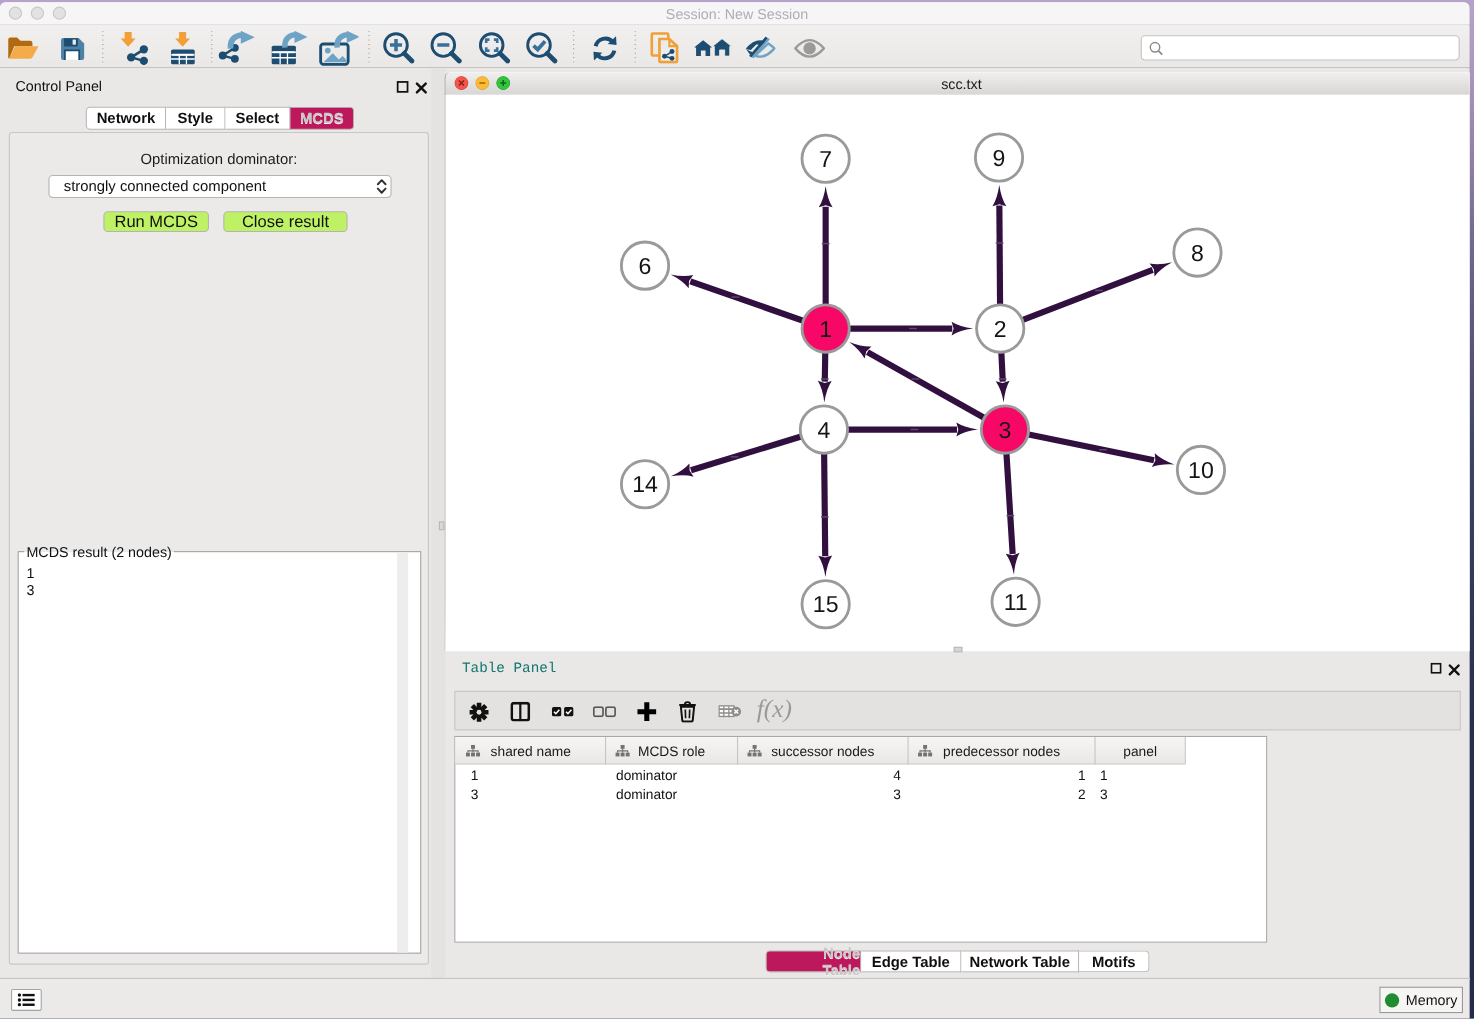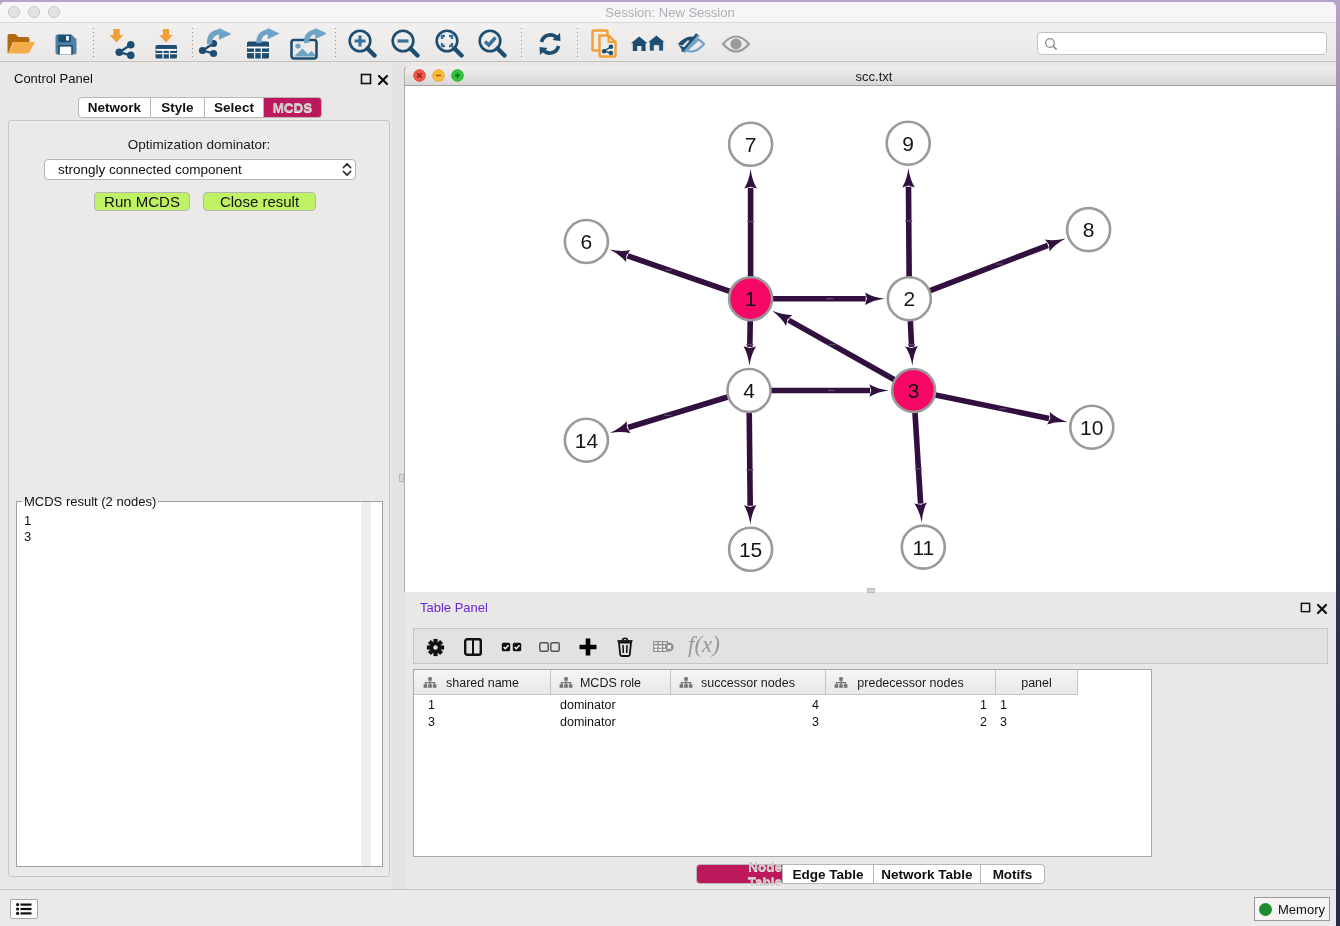--- a/index.html
+++ b/index.html
@@ -48,21 +48,21 @@
 
 #netwin { left:404px; top:66px; width:932px; height:526px; background:#fff;
   border-left:1px solid #b0aead; border-radius:5px 0 0 0; }
 #nettitle { left:404px; top:66px; width:932px; height:20px;
   background:linear-gradient(180deg,#f0efee,#d8d7d6); border-bottom:1px solid #a5a3a2;
   border-left:1px solid #b0aead; border-radius:5px 0 0 0; }
 #netname { left:404px; top:69px; width:940px; text-align:center; font-size:13px; color:#1a1a1a; }
 .mac { width:13px; height:13px; border-radius:50%; top:69px; }
 #netresize { left:867px; top:588px; width:8px; height:5px; background:#d6d5d4; border:1px solid #bbb; }
 
-#tp-title { left:420px; top:600px; font-size:13px; color:#6d28d9; }
+#tp-title { left:420px; top:600px; font-size:13px; color:#0f766e;font-family:Liberation Mono, monospace; }
 #tp-toolbar { left:413px; top:628px; width:915px; height:36px; background:#e3e2e1;
   border:1px solid #c8c6c5; }
 #tbl { left:413px; top:669px; width:739px; height:188px; background:#fff; border:1px solid #aaa8a7; }
 #tbl-head { left:0px; top:0px; width:663px; height:25px;
   background:linear-gradient(180deg,#f6f5f4,#e9e8e7); border-bottom:1px solid #c6c4c3; }
 .th { position:absolute; top:0; height:25px; border-right:1px solid #c6c4c3;
   display:flex; align-items:center; justify-content:center; font-size:12.5px; color:#1a1a1a; }
 .td { position:absolute; font-size:12.5px; color:#111; }
 .tabs2 { position:absolute; display:flex; font-size:13.5px; }
 

